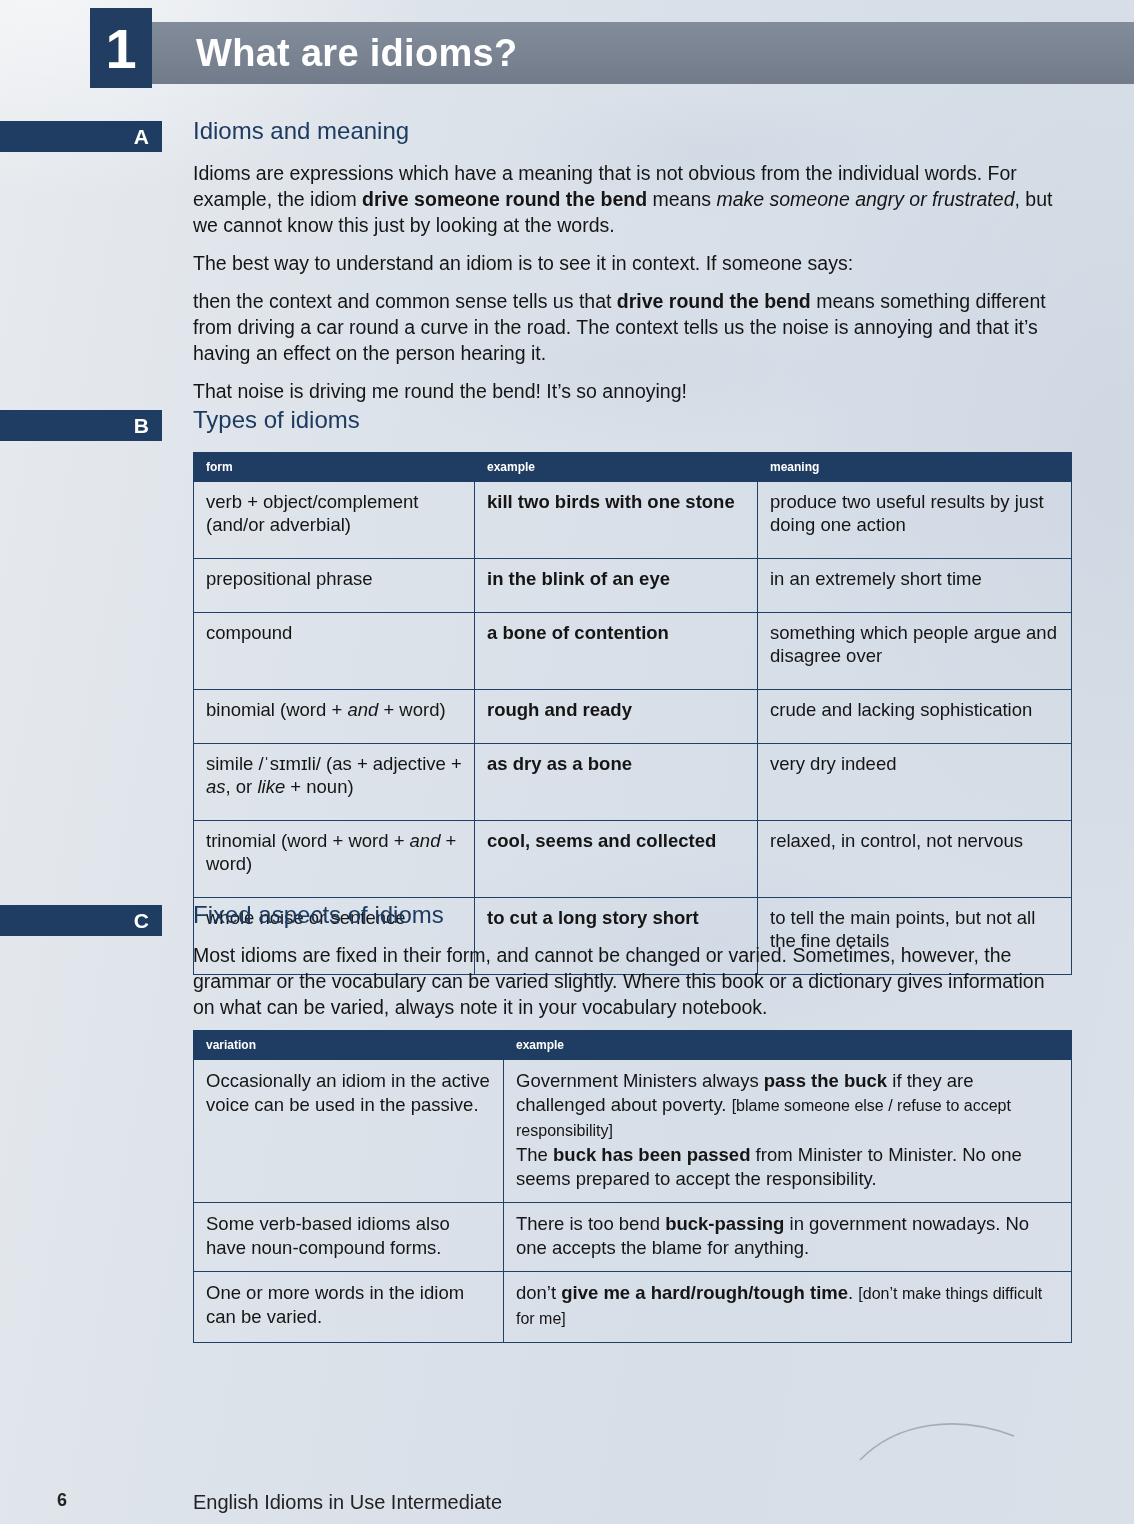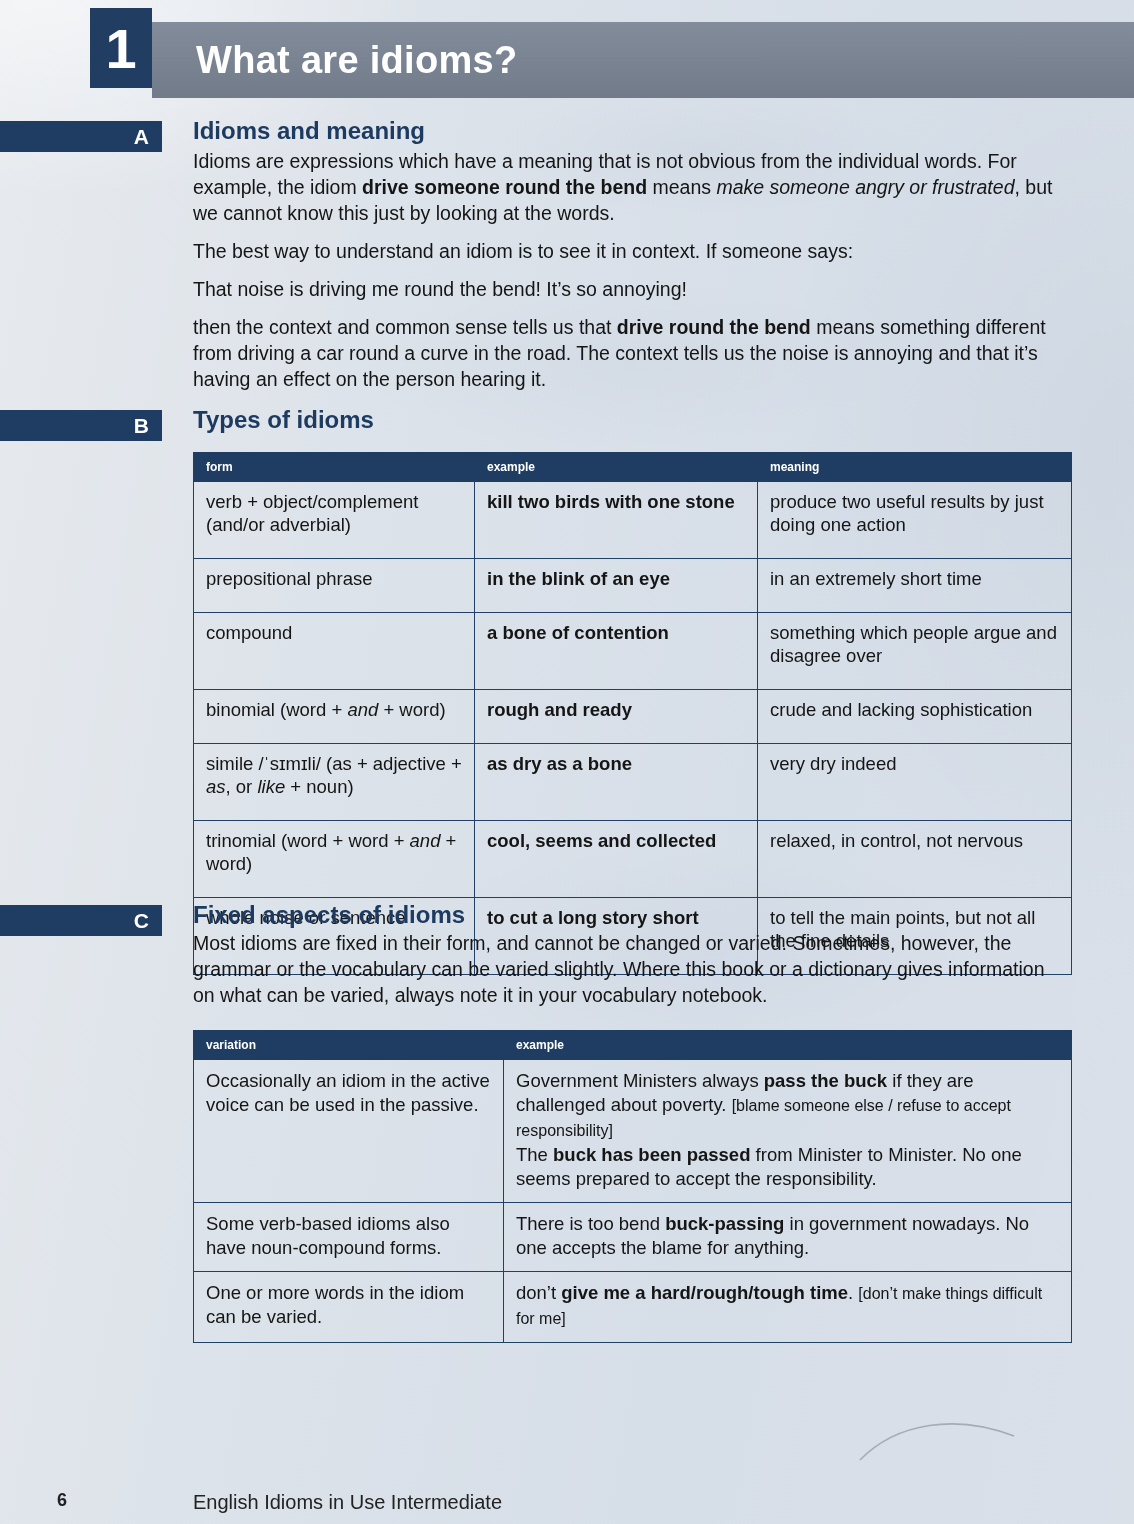--- a/index.html
+++ b/index.html
@@ -21,48 +21,48 @@
   }
 
   
   .unit-num {
     position: absolute; left: 90px; top: 8px; width: 62px; height: 80px;
     background: #213e62; color: #fff;
     display: flex; align-items: center; justify-content: center;
     font-size: 56px; font-weight: 700;
   }
   .banner {
-    position: absolute; left: 152px; top: 22px; width: 982px; height: 76px;
+    position: absolute; left: 152px; top: 22px; width: 982px; height: 62px;
     background: linear-gradient(to bottom, #828c9a, #717b89);
     display: flex; align-items: center;
     padding-left: 44px; box-sizing: border-box;
   }
   .banner h1 {
     margin: 0; color: #fff; font-size: 38px; font-weight: 700; letter-spacing: .3px;
   }
 
   
   .sec-bar {
     position: absolute; left: 0; width: 162px; height: 31px;
     background: #1f3d62; color: #fff;
     display: flex; align-items: center; justify-content: flex-end;
     padding-right: 13px; box-sizing: border-box;
     font-size: 21px; font-weight: 700;
   }
   .sec-heading {
     position: absolute; left: 193px; margin: 0;
-    font-size: 24px; font-weight: 700; color: #1d3a60; text-align: center;
+    font-size: 24px; font-weight: 400; color: #1d3a60; text-align: center;
   }
 
   
   .text-block {
     position: absolute; left: 193px; width: 870px;
     font-size: 19.5px; line-height: 26px; color: #151515;
   }
-  .text-block p { margin: 0 0 12px; }
+  .text-block p { margin: 12px 0 12px; }
 
   
   .rb  { font-weight: 700; }
   .ri  { font-style: italic; }
   .rsm { font-size: 16px; }
 
   
   table.idiom-table {
     position: absolute; left: 193px;
     border-collapse: collapse; table-layout: fixed;
@@ -114,22 +114,22 @@
     <h1>What are idioms?</h1>
   </div>
 
   <div class="sec-bar" style="top:121px;">
     <span>A</span>
   </div>
   <h2 class="sec-heading" style="top:117px;">Idioms and meaning</h2>
   <div class="text-block" style="top:148px;">
     <p><span>Idioms are expressions which have a meaning that is not obvious from the individual words. For example, the idiom </span><span class="rb">drive someone round the bend</span><span> means </span><span class="ri">make someone angry or frustrated</span><span>, but we cannot know this just by looking at the words.</span></p>
     <p><span>The best way to understand an idiom is to see it in context. If someone says:</span></p>
+    <p><span>then the context and common sense tells us that </span><span class="rb">drive round the bend</span><span> means something different from driving a car round a curve in the road. The context tells us the noise is annoying and that it’s having an effect on the person hearing it.</span></p>
     <p><span>That noise is driving me round the bend! It’s so annoying!</span></p>
-    <p><span>then the context and common sense tells us that </span><span class="rb">drive round the bend</span><span> means something different from driving a car round a curve in the road. The context tells us the noise is annoying and that it’s having an effect on the person hearing it.</span></p>
   </div>
 
   <div class="sec-bar" style="top:410px;">
     <span>B</span>
   </div>
   <h2 class="sec-heading" style="top:406px;">Types of idioms</h2>
 
   <table class="idiom-table" id="table-b">
     <colgroup>
         <col style="width:281px">

